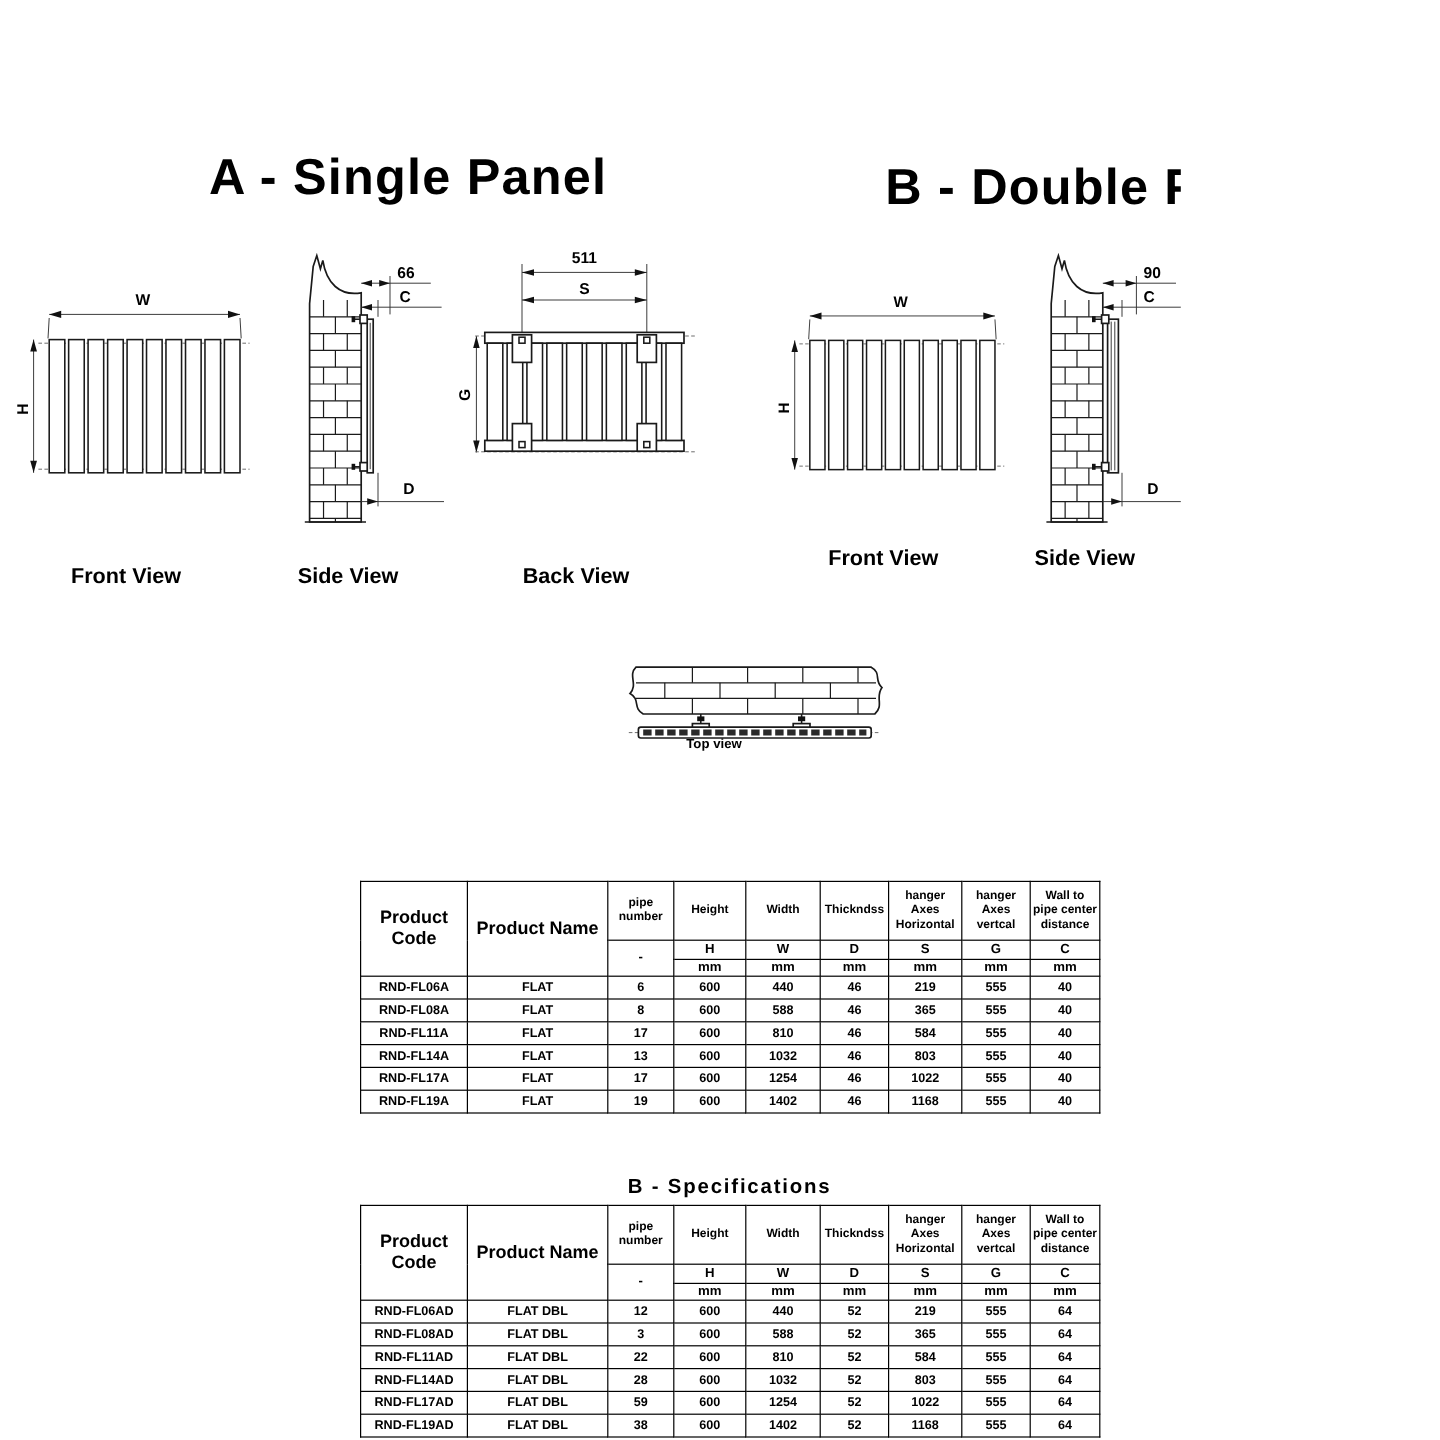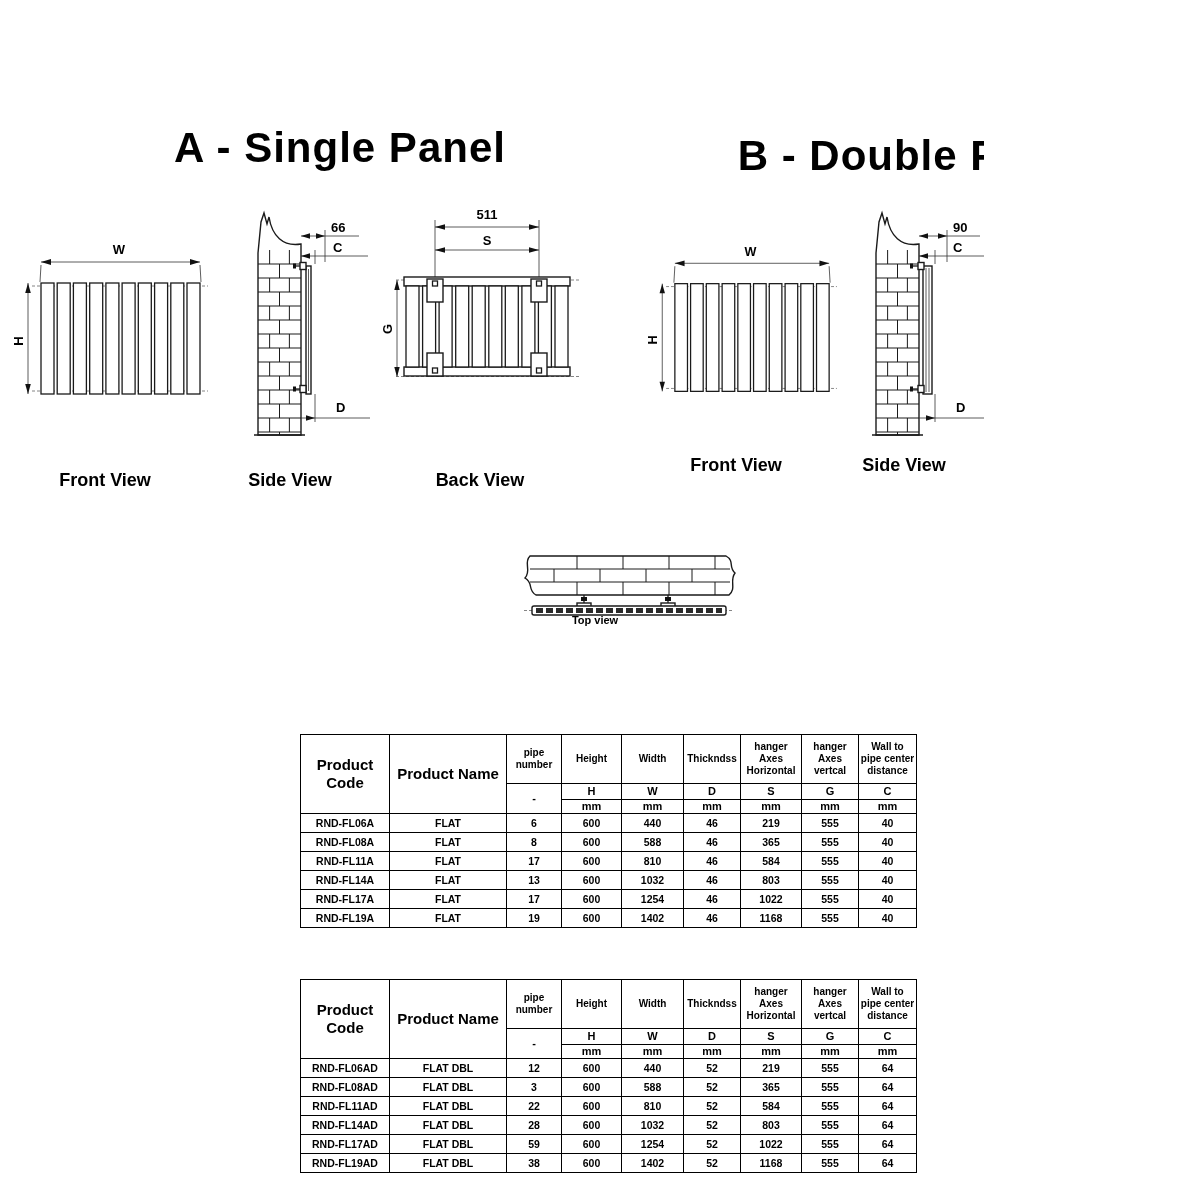--- a/index.html
+++ b/index.html
@@ -454,20 +454,21 @@
             <td>46</td>
             <td>1168</td>
             <td>555</td>
             <td>40</td>
           </tr>
         </tbody>
     </table>
   </div>
 
   <div class="abs spec-wrap" style="left:300px;top:939px;">
+    <div class="spec-title">B - Specifications</div>
     <table class="spec">
       <colgroup>
         <col style="width:89px">
           <col style="width:117px">
           <col style="width:55px">
         <col style="width:60px">
           <col style="width:62px">
           <col style="width:57px">
         <col style="width:61px">
           <col style="width:57px">

